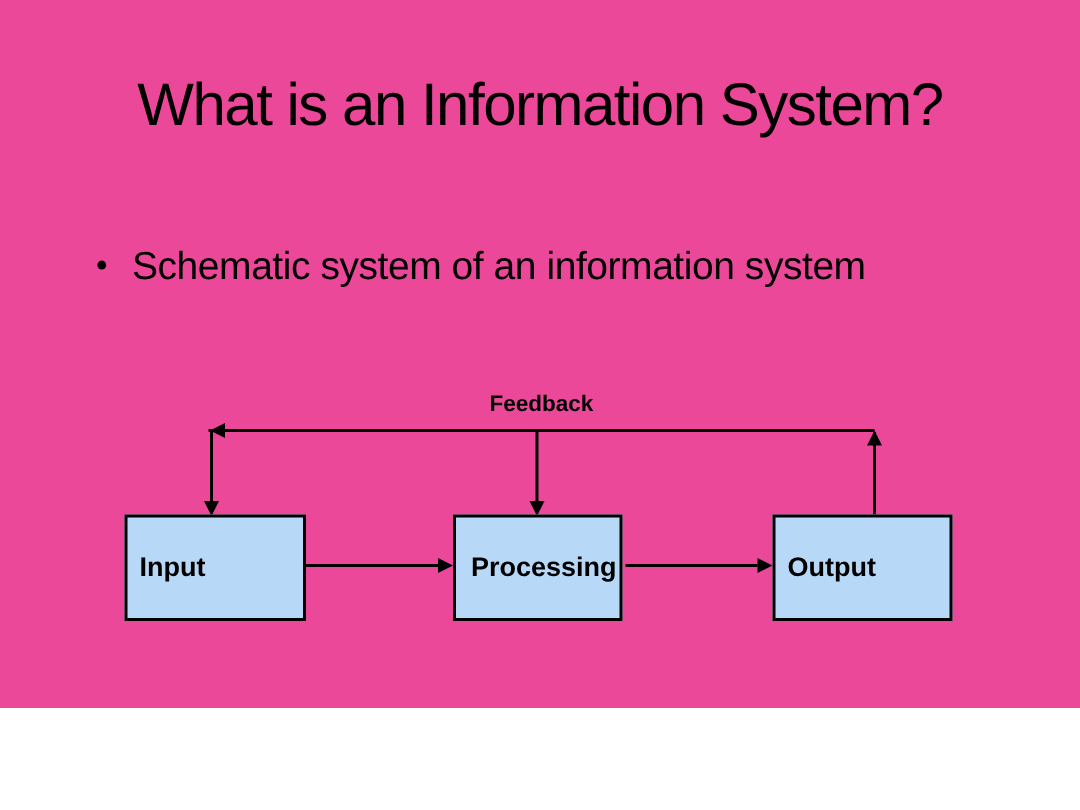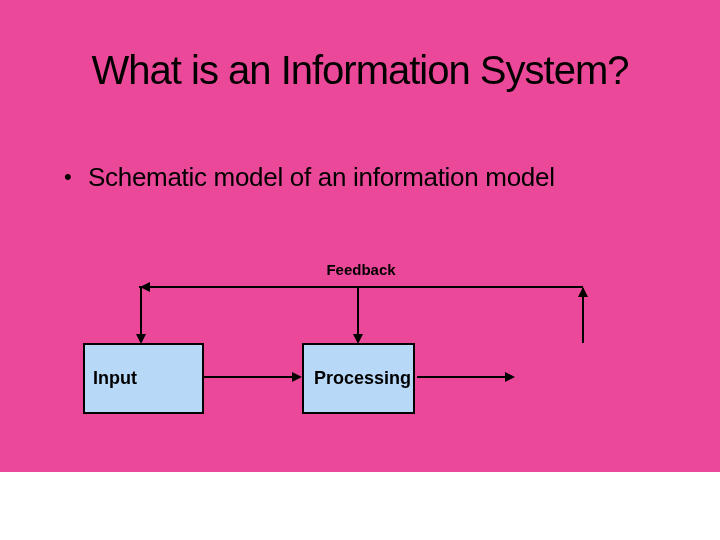--- a/index.html
+++ b/index.html
@@ -92,21 +92,21 @@
 </style>
 </head>
 <body>
 
 <div class="slide">
 
   <h1 class="slide-title">What is an Information System?</h1>
 
   <div class="bullet-item">
     <span class="bullet-marker">•</span>
-    <span class="bullet-text">Schematic model of an information model</span>
+    <span class="bullet-text">Schematic system of an information system</span>
   </div>
 
   <div class="diagram">
 
     <div class="feedback-label">Feedback</div>
 
     <div class="hline" style="left:139px; top:286px; width:444px;"></div>
 
     <div class="arr arr-left" style="left:140px; top:282px;"></div>
 
@@ -124,15 +124,18 @@
 
     <div class="hline" style="left:417px; top:376px; width:88px;"></div>
     <div class="arr arr-right" style="left:505px; top:372px;"></div>
 
     <div class="node-box box-input">
       <span>Input</span>
     </div>
     <div class="node-box box-processing">
       <span>Processing</span>
     </div>
+    <div class="node-box box-output">
+      <span>Output</span>
+    </div>
 
   </div>
 </div>
 
 </body></html>

